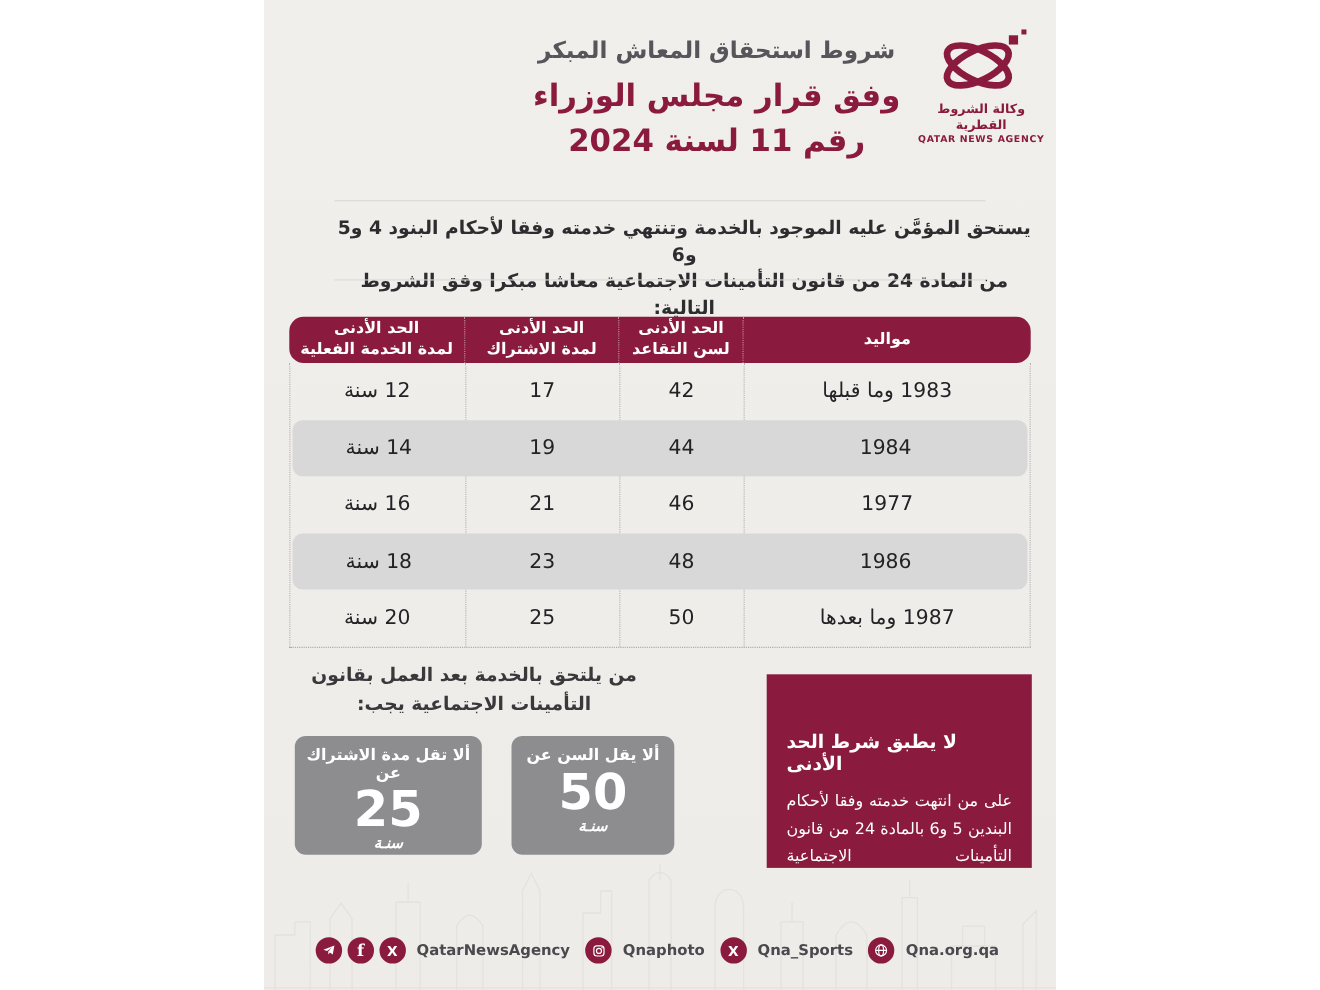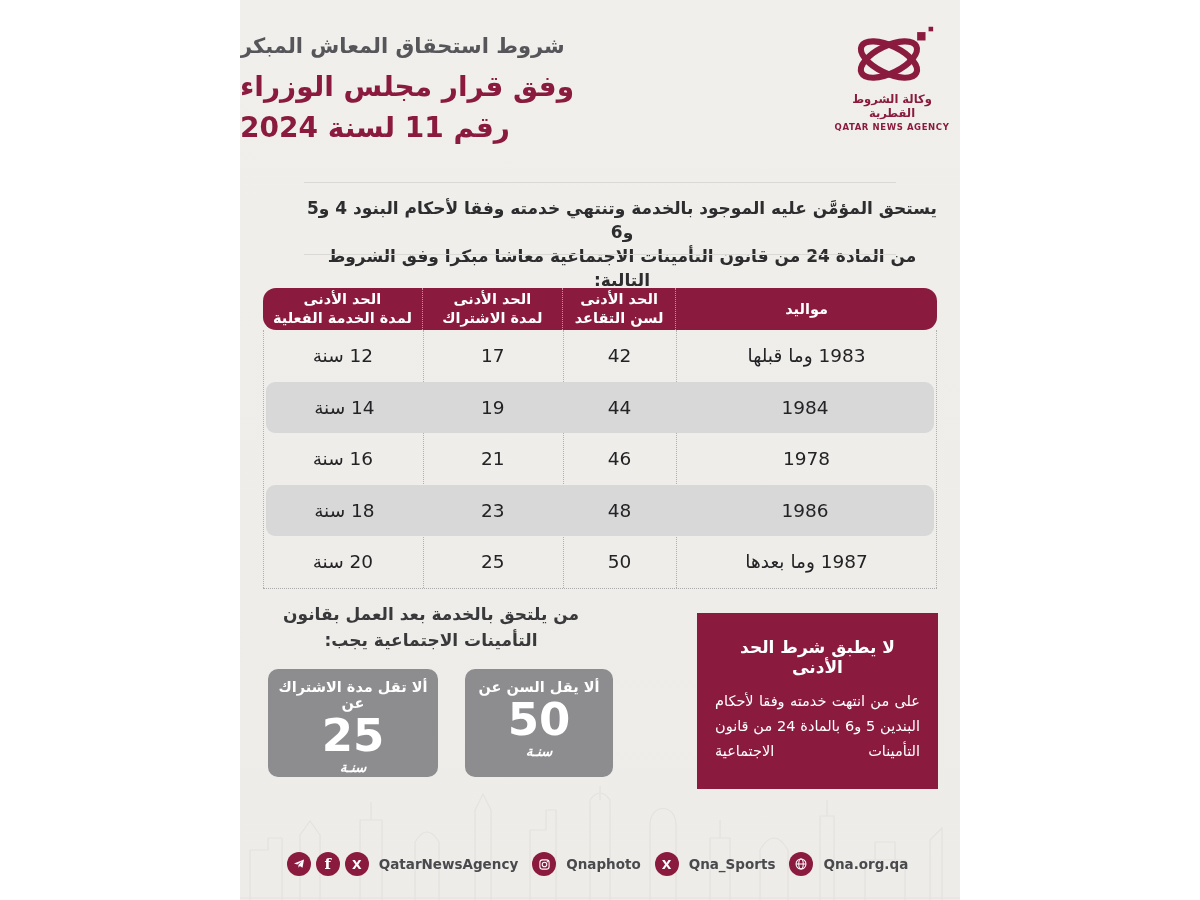--- a/index.html
+++ b/index.html
@@ -9,21 +9,21 @@
     background:#ffffff;
     position:relative;
     overflow:hidden;
   }
   .canvas {
     position:absolute; left:240px; top:0; width:720px; height:900px;
     background:linear-gradient(180deg,#f0efec 0%, #eeedea 60%, #edecE9 100%);
     overflow:hidden;
   }
   
-  .title-block { position:absolute; top:34px; left:0; width:823px; text-align:left; }
+  .title-block { position:absolute; top:34px; left:0; width:823px; text-align:center; }
   .title-sub { font-size:21px; font-weight:600; color:#55555a; letter-spacing:0; }
   .title-main { font-size:28px; font-weight:800; color:#8a1b3f; margin-top:9px; line-height:1.45; }
   .logo { position:absolute; top:26px; left:592px; width:120px; text-align:center; }
   .logo svg { display:block; margin:0 auto; }
   .logo-ar { font-size:11.5px; font-weight:700; color:#8a1b3f; margin-top:2px; }
   .logo-en { font-size:8.5px; font-weight:700; color:#8a1b3f; letter-spacing:0.6px; margin-top:2px; }
   
   .divider { position:absolute; left:64px; width:592px; height:0; border-top:1px solid #dbd9d5; }
   .divider.d1 { top:182px; } .divider.d2 { top:254px; }
   .intro { position:absolute; top:196px; left:40px; width:640px; text-align:center;
@@ -60,21 +60,21 @@
   .gbox.age { left:225px; width:148px; }
   .gbox.subscription { left:28px; width:170px; }
   .gbox-label { font-size:14.5px; font-weight:700; }
   .gbox-value { font-size:45px; font-weight:800; line-height:1.05; margin-top:1px; }
   .gbox-unit { font-size:13.5px; font-weight:600; margin-top:0px;font-style:italic; }
   
   .mbox {
     position:absolute; left:457px; top:613px; width:241px; height:176px;
     background:#8a1b3f; color:#ffffff; direction:rtl; padding:24px 18px 0 18px;
   }
-  .mbox-title { text-align:center; font-size:17px; font-weight:800; margin-bottom:12px; }
+  .mbox-title { text-align:left; font-size:17px; font-weight:800; margin-bottom:12px;margin-top:28px; }
   .mbox-body { font-size:14.5px; font-weight:500; line-height:25px;
                text-align:justify; text-align-last:justify; }
   
   .footer {
     position:absolute; left:0; top:841px; width:720px; height:46px;
     display:flex; align-items:center; justify-content:center; gap:9px; z-index:2;
   }
   .circ {
     width:24px; height:24px; border-radius:50%; background:#8a1b3f; flex:0 0 auto;
     display:flex; align-items:center; justify-content:center; color:#fff;
@@ -160,21 +160,21 @@
         <div class="td">17</div>
         <div class="td">12 سنة</div>
       </div>
       <div class="trow stripe">
         <div class="td">1984</div>
         <div class="td">44</div>
         <div class="td">19</div>
         <div class="td">14 سنة</div>
       </div>
       <div class="trow">
-        <div class="td">1978</div>
+        <div class="td">1977</div>
         <div class="td">46</div>
         <div class="td">21</div>
         <div class="td">16 سنة</div>
       </div>
       <div class="trow stripe">
         <div class="td">1986</div>
         <div class="td">48</div>
         <div class="td">23</div>
         <div class="td">18 سنة</div>
       </div>

